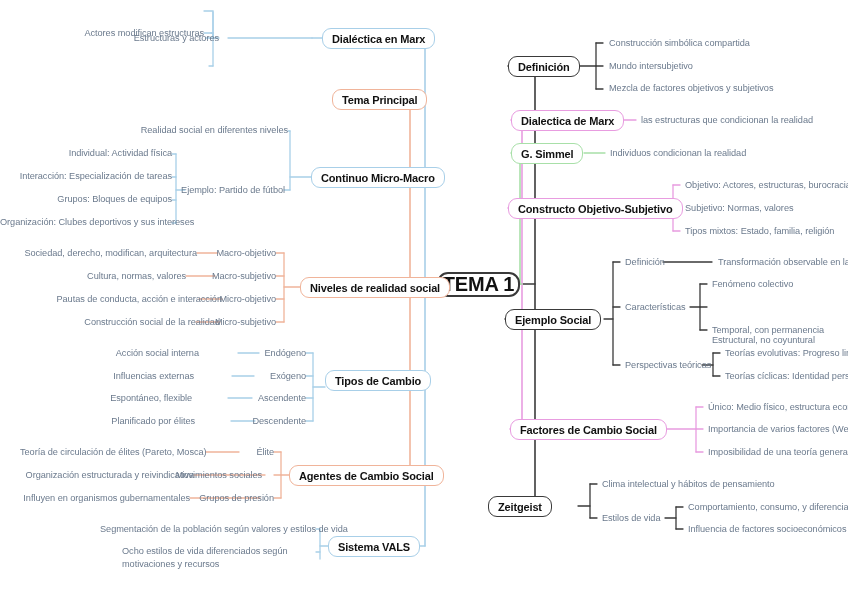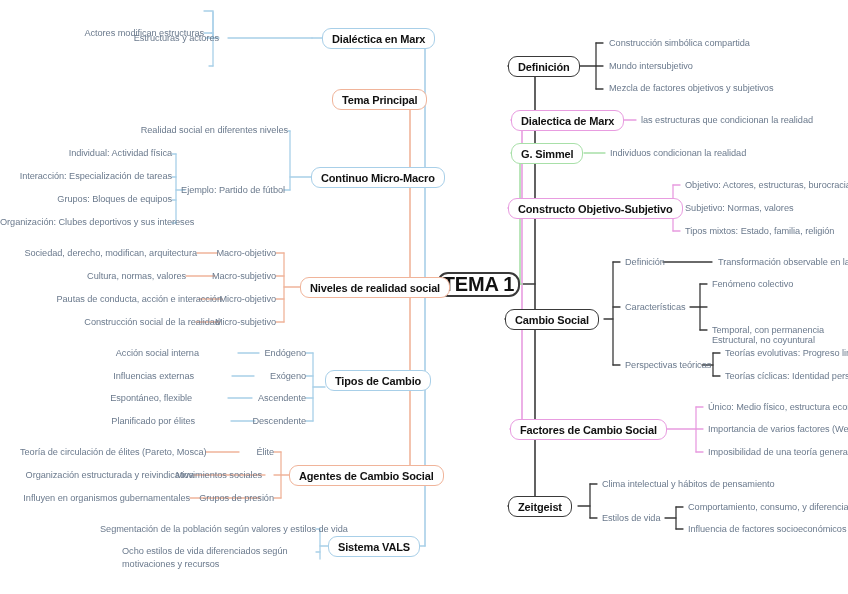--- a/index.html
+++ b/index.html
@@ -290,28 +290,28 @@
 
   <div class="node lvl1" style="left:511px; top:143px; border-color:#a8e0a8;">
     <span>G. Simmel</span>
   </div>
 
   <div class="node lvl1" style="left:508px; top:198px; border-color:#e89ce0;">
     <span>Constructo Objetivo-Subjetivo</span>
   </div>
 
   <div class="node lvl1" style="left:505px; top:309px; border-color:#3a3a3a;">
-    <span>Cambio Social</span>
+    <span>Ejemplo Social</span>
   </div>
 
   <div class="node lvl1" style="left:510px; top:419px; border-color:#e89ce0;">
     <span>Factores de Cambio Social</span>
   </div>
 
-  <div class="node lvl1" style="left:508px; top:496px; border-color:#3a3a3a;">
+  <div class="node lvl1" style="left:488px; top:496px; border-color:#3a3a3a;">
     <span>Zeitgeist</span>
   </div>
 
   <div class="leaf l" style="left:609px; top:37px;">Construcción simbólica compartida</div>
   <div class="leaf l" style="left:609px; top:60px;">Mundo intersubjetivo</div>
   <div class="leaf l" style="left:609px; top:82px;">Mezcla de factores objetivos y subjetivos</div>
 
   <div class="leaf l" style="left:641px; top:114px;">las estructuras que condicionan la realidad</div>
 
   <div class="leaf l" style="left:610px; top:147px;">Individuos condicionan la realidad</div>

